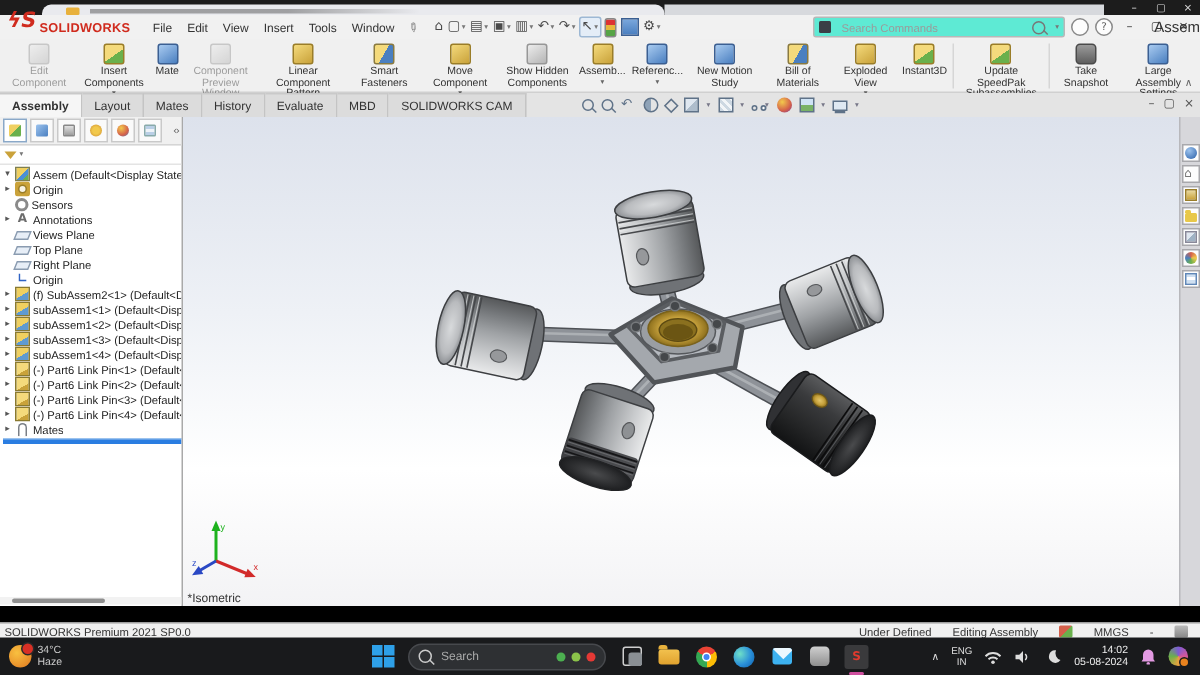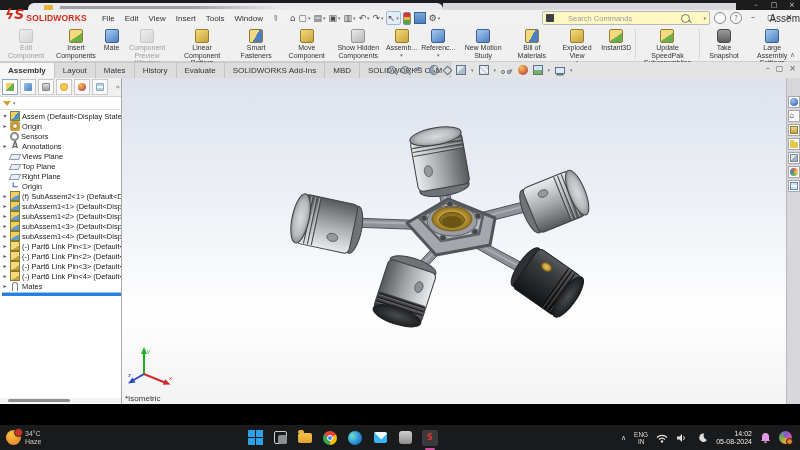--- a/index.html
+++ b/index.html
@@ -23,21 +23,21 @@
   .pin{color:#777;font-size:8px;margin:0 4px;transform:rotate(40deg);}
   .qat{display:flex;align-items:center;gap:1px;margin-left:6px;}
   .qbtn{display:flex;align-items:center;color:#4a4a4a;padding:0 1px;}
   .qi{font-size:9px;line-height:12px;}
   .qcaret{font-size:5px;color:#777;margin-left:1px;}
   .qsel{border:1px solid #9db8d4;background:#e4edf7;border-radius:2px;}
   .qlight{width:6px;height:11px;border-radius:2px;background:linear-gradient(#d33 0 33%,#e6b83c 33% 66%,#56a446 66%);border:1px solid #888;}
   .qgrid{width:10px;height:10px;background:linear-gradient(#7aa7dc,#4a7fc0);border:1px solid #3b5f92;}
   .title-center{position:absolute;left:0;right:0;text-align:right;font-size:10px;color:#333;pointer-events:none;}
   .tb-right{margin-left:auto;display:flex;align-items:center;gap:4px;padding-right:4px;}
-  .searchbox{display:flex;align-items:center;width:160px;height:12px;background:#fef9c3;border:1px solid #b8b8b8;border-radius:2px;padding:0 3px;gap:12px;}
+  .searchbox{display:flex;align-items:center;width:160px;height:12px;background:#5eead4;border:1px solid #b8b8b8;border-radius:2px;padding:0 3px;gap:5px;}
   .scope{width:8px;height:8px;background:#3a3f46;border-radius:1px;}
   .searchbox input{flex:1;border:none;outline:none;font-size:7.5px;font-family:"Liberation Sans",sans-serif;color:#444;background:transparent;min-width:0;}
   .searchbox input::placeholder{color:#9a9a9a;}
   .mag{width:7px;height:7px;border:1.2px solid #777;border-radius:50%;position:relative;}
   .mag::after{content:"";position:absolute;width:4px;height:1.2px;background:#777;right:-3px;bottom:-1px;transform:rotate(45deg);}
   .circbtn{width:10px;height:10px;border-radius:50%;border:1px solid #8a8a8a;color:#666;font-size:7px;line-height:10px;text-align:center;background:#fdfdfd;}
   .winbtn{width:14px;height:12px;color:#444;text-align:center;line-height:12px;font-size:8px;}
 
   
   .ribbon{position:absolute;left:0;top:26px;width:800px;height:36px;background:#f0f0f0;border-bottom:1px solid #d0d0d0;display:flex;align-items:stretch;padding:1px 2px 0 2px;box-sizing:border-box;}
@@ -352,21 +352,20 @@
     </div>
     <span class="rcollapse ic">∧</span>
   </div>
 
   <div class="tabrow">
     <span class="ctab active">Assembly</span>
     <span class="ctab">Layout</span>
     <span class="ctab">Mates</span>
     <span class="ctab">History</span>
     <span class="ctab">Evaluate</span>
-    <span class="ctab">SOLIDWORKS Add-Ins</span>
     <span class="ctab">MBD</span>
     <span class="ctab">SOLIDWORKS CAM</span>
     <div class="headsup">
       <span class="hu hu-mag"></span>
       <span class="hu hu-mag"></span>
       <span class="hu hu-prev ic">↶</span>
       <span class="hu hu-section"></span>
       <span class="hu hu-annot"></span>
       <span class="hu hu-cube"></span>
         <span class="hucaret ic">▾</span>
@@ -658,36 +657,54 @@
       <span class="tpbtn">
           <span class="tpi tp-ball"></span>
         </span>
       <span class="tpbtn">
           <span class="tpi tp-props"></span>
         </span>
     </div>
   </div>
 
 
+  <div class="statusbar">
+    <span class="sb-left">SOLIDWORKS Premium 2021 SP0.0</span>
+    <div class="sb-right">
+      <span>Under Defined</span>
+      <span>Editing Assembly</span>
+      <span class="sbicon"></span>
+      <span>MMGS</span>
+      <span>-</span>
+      <span class="sbicon2"></span>
+    </div>
+  </div>
 
   <div class="taskbar">
     <div class="weather">
       <span class="wicon"></span>
       <span class="wtxt">
         <span>34°C</span>
         <span>Haze</span>
       </span>
     </div>
     <div class="tbcenter">
       <span class="start">
           <span></span>
           <span></span>
           <span></span>
           <span></span>
         </span>
+      <div class="tsearch">
+        <span class="mag"></span>
+        <input type="text" placeholder="Search" style="">
+        <span class="vdot" style="background:#4caf50;"></span>
+        <span class="vdot" style="background:#8bc34a;"></span>
+        <span class="vdot" style="background:#e53935;"></span>
+      </div>
       <span class="appic">
           <span class="ai-task"></span>
         </span>
       <span class="appic">
           <span class="ai-folder"></span>
         </span>
       <span class="appic">
           <span class="ai-chrome"></span>
         </span>
       <span class="appic">

